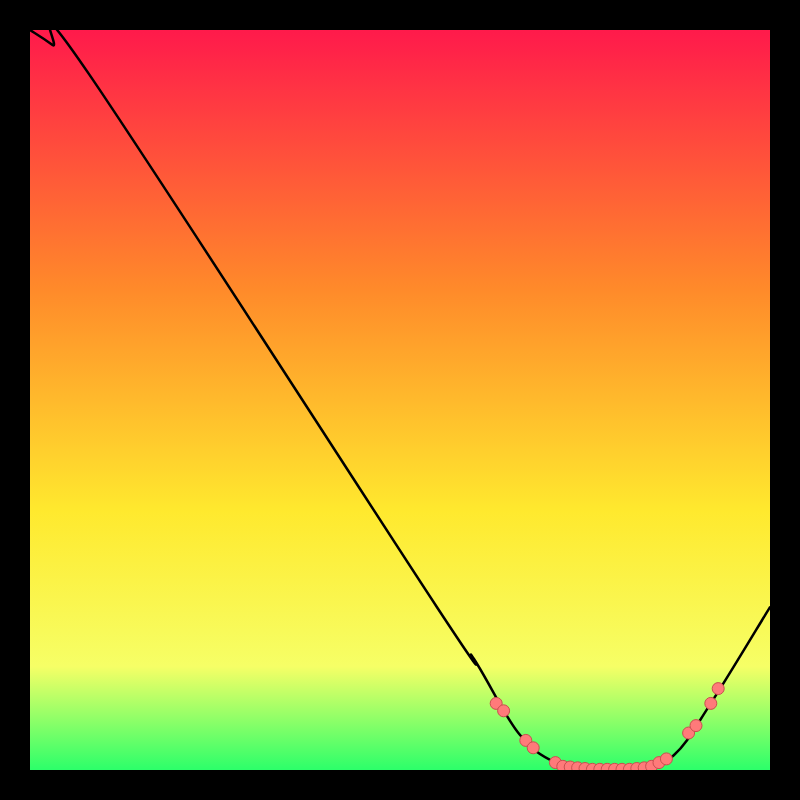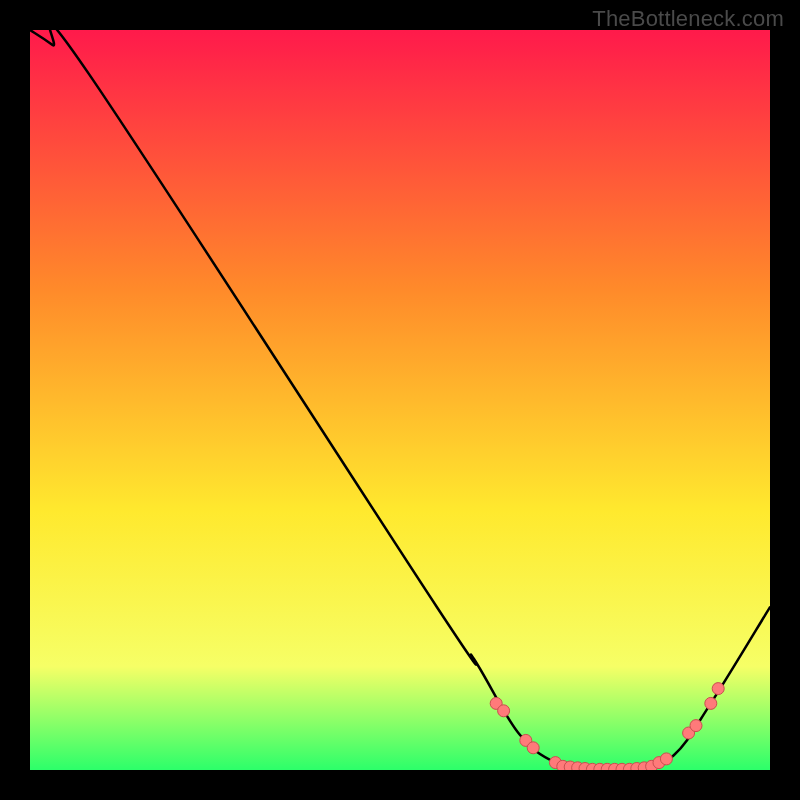--- a/index.html
+++ b/index.html
@@ -33,21 +33,20 @@
     width: 740px;
     height: 740px;
     overflow: hidden;
   }
   svg { display: block; }
 </style>
 </head>
 <body>
 
 <div class="frame">
-  <div class="watermark">TheBottleneck.com</div>
 
   <div class="plot-area">
     <svg id="chart-svg" width="740" height="740" viewBox="0 0 740 740" preserveAspectRatio="none">
       <defs>
         <linearGradient id="bgGrad" x1="0" y1="0" x2="0" y2="1">
           <stop id="g0" offset="0%" stop-color="#ff1a4b"></stop>
           <stop id="g1" offset="35%" stop-color="#ff8a2a"></stop>
           <stop id="g2" offset="65%" stop-color="#ffe92e"></stop>
           <stop id="g3" offset="86%" stop-color="#f6ff66"></stop>
           <stop id="g4" offset="100%" stop-color="#2cff6a"></stop>

